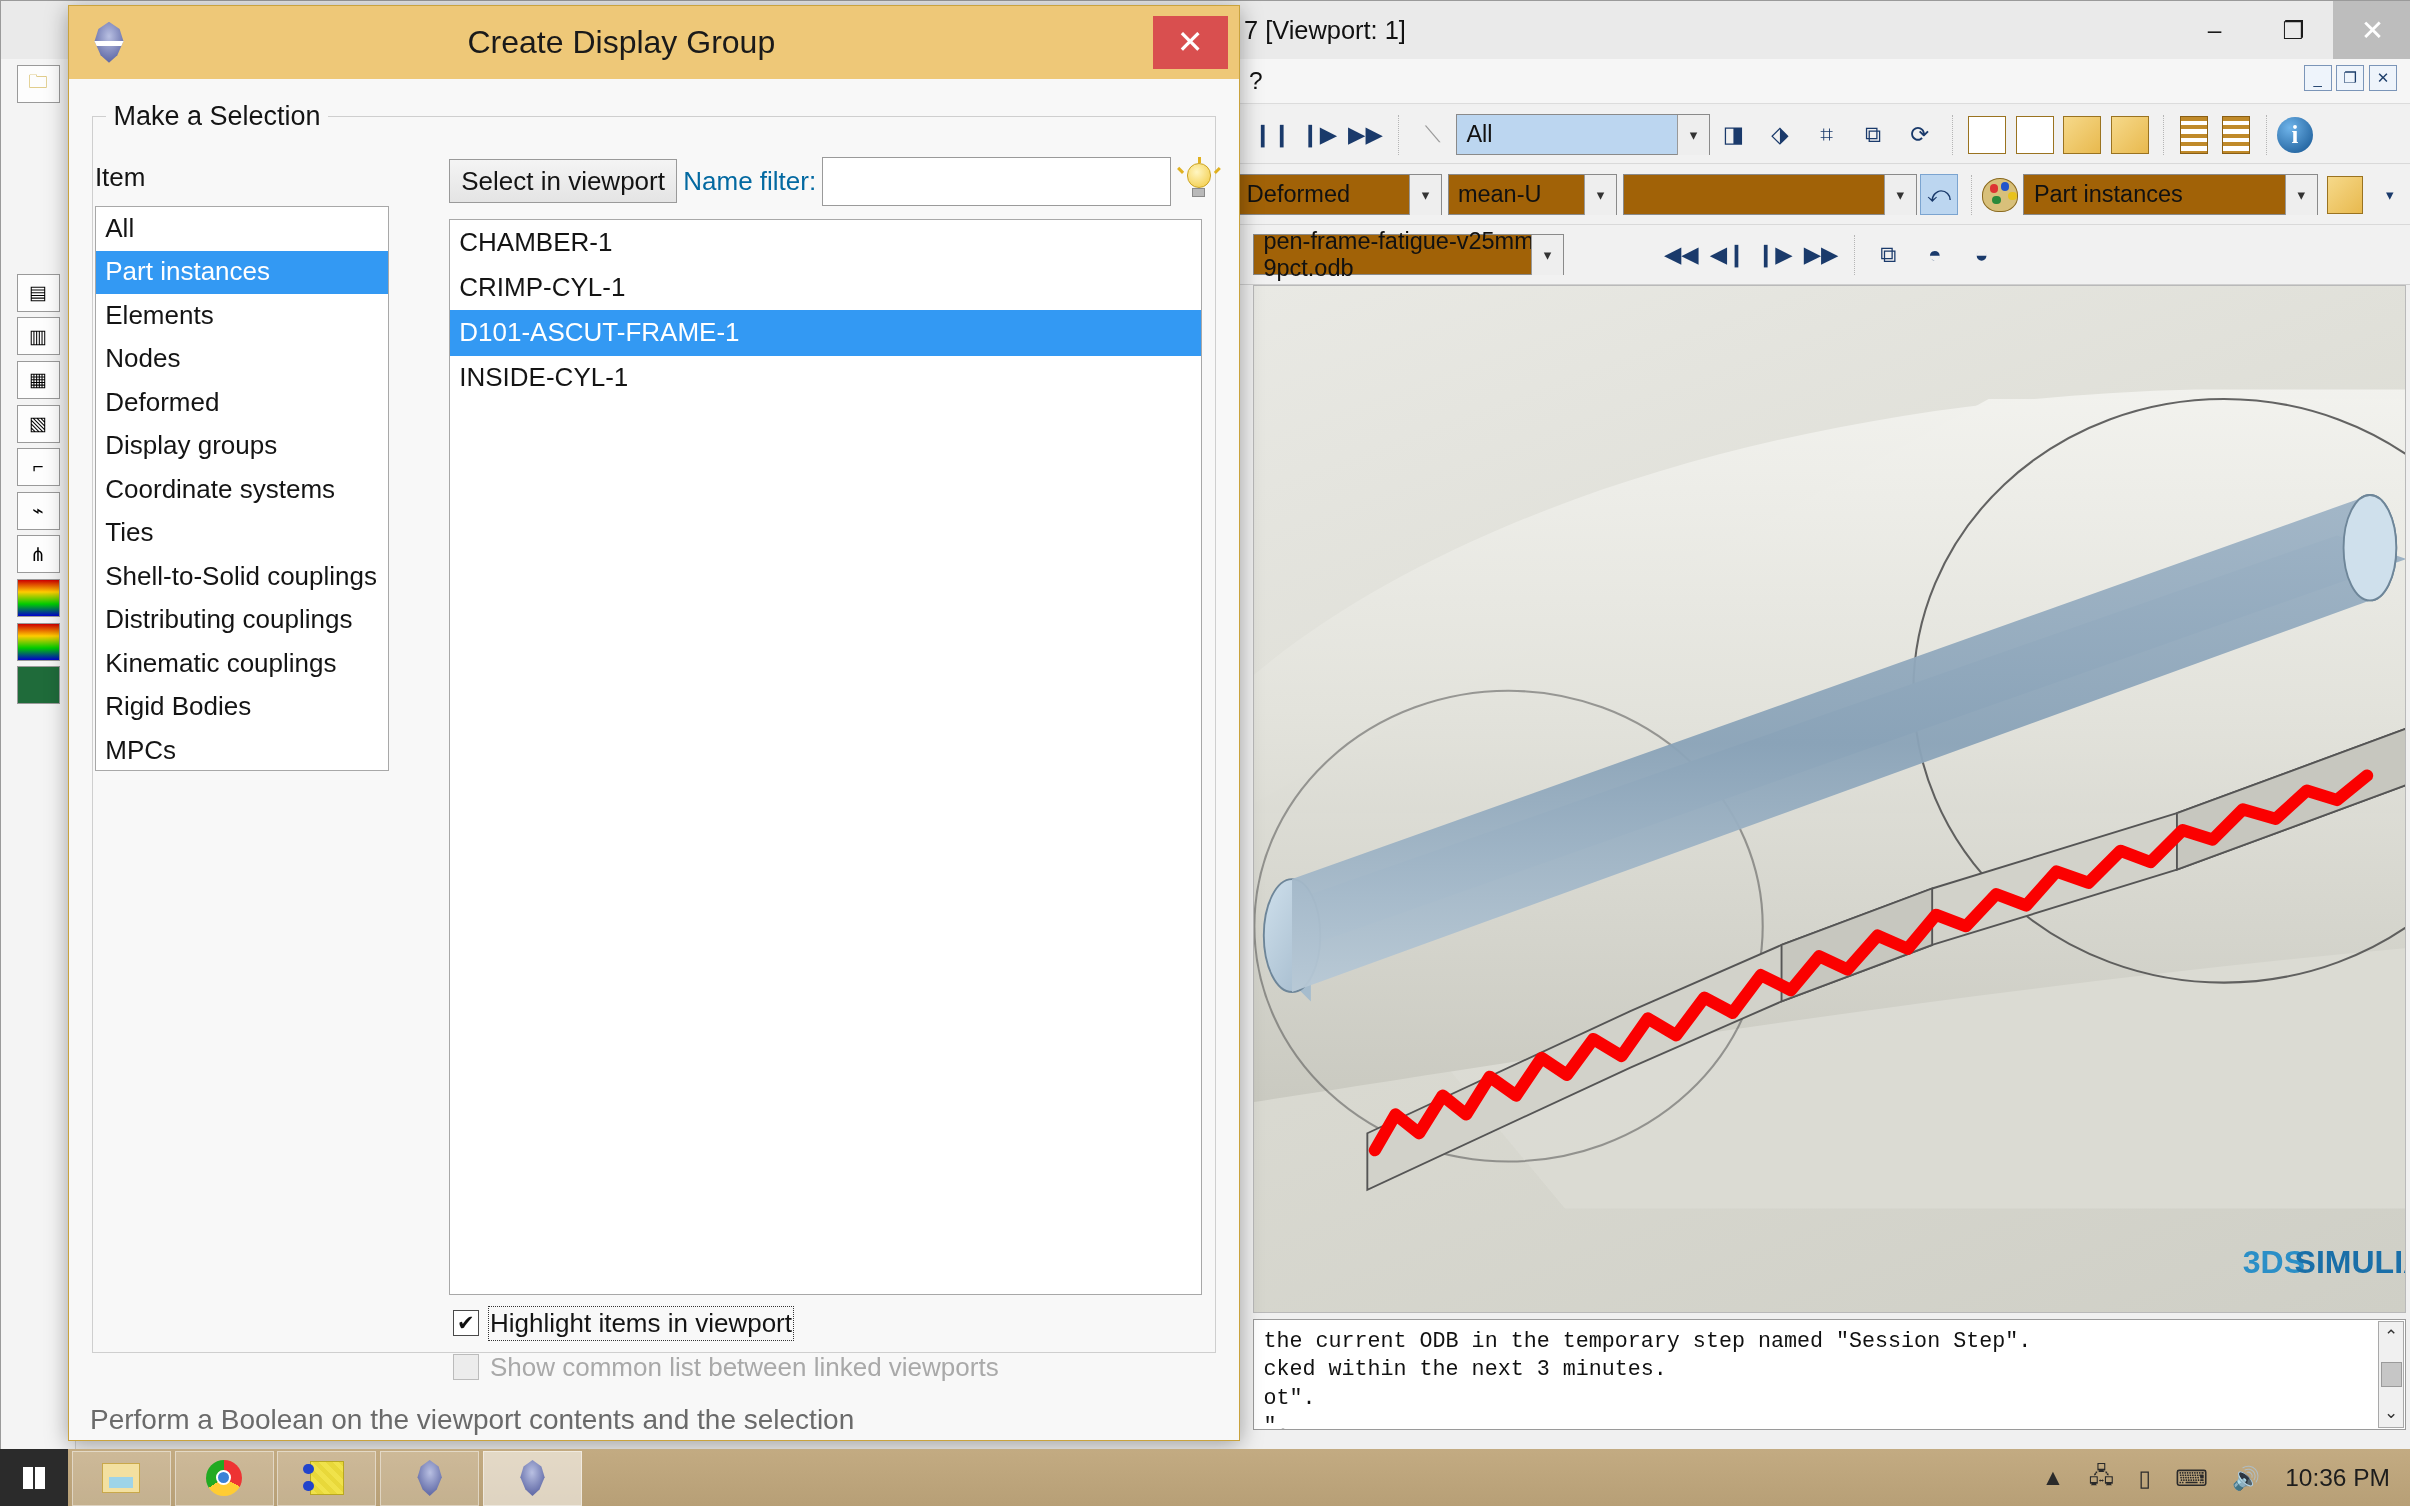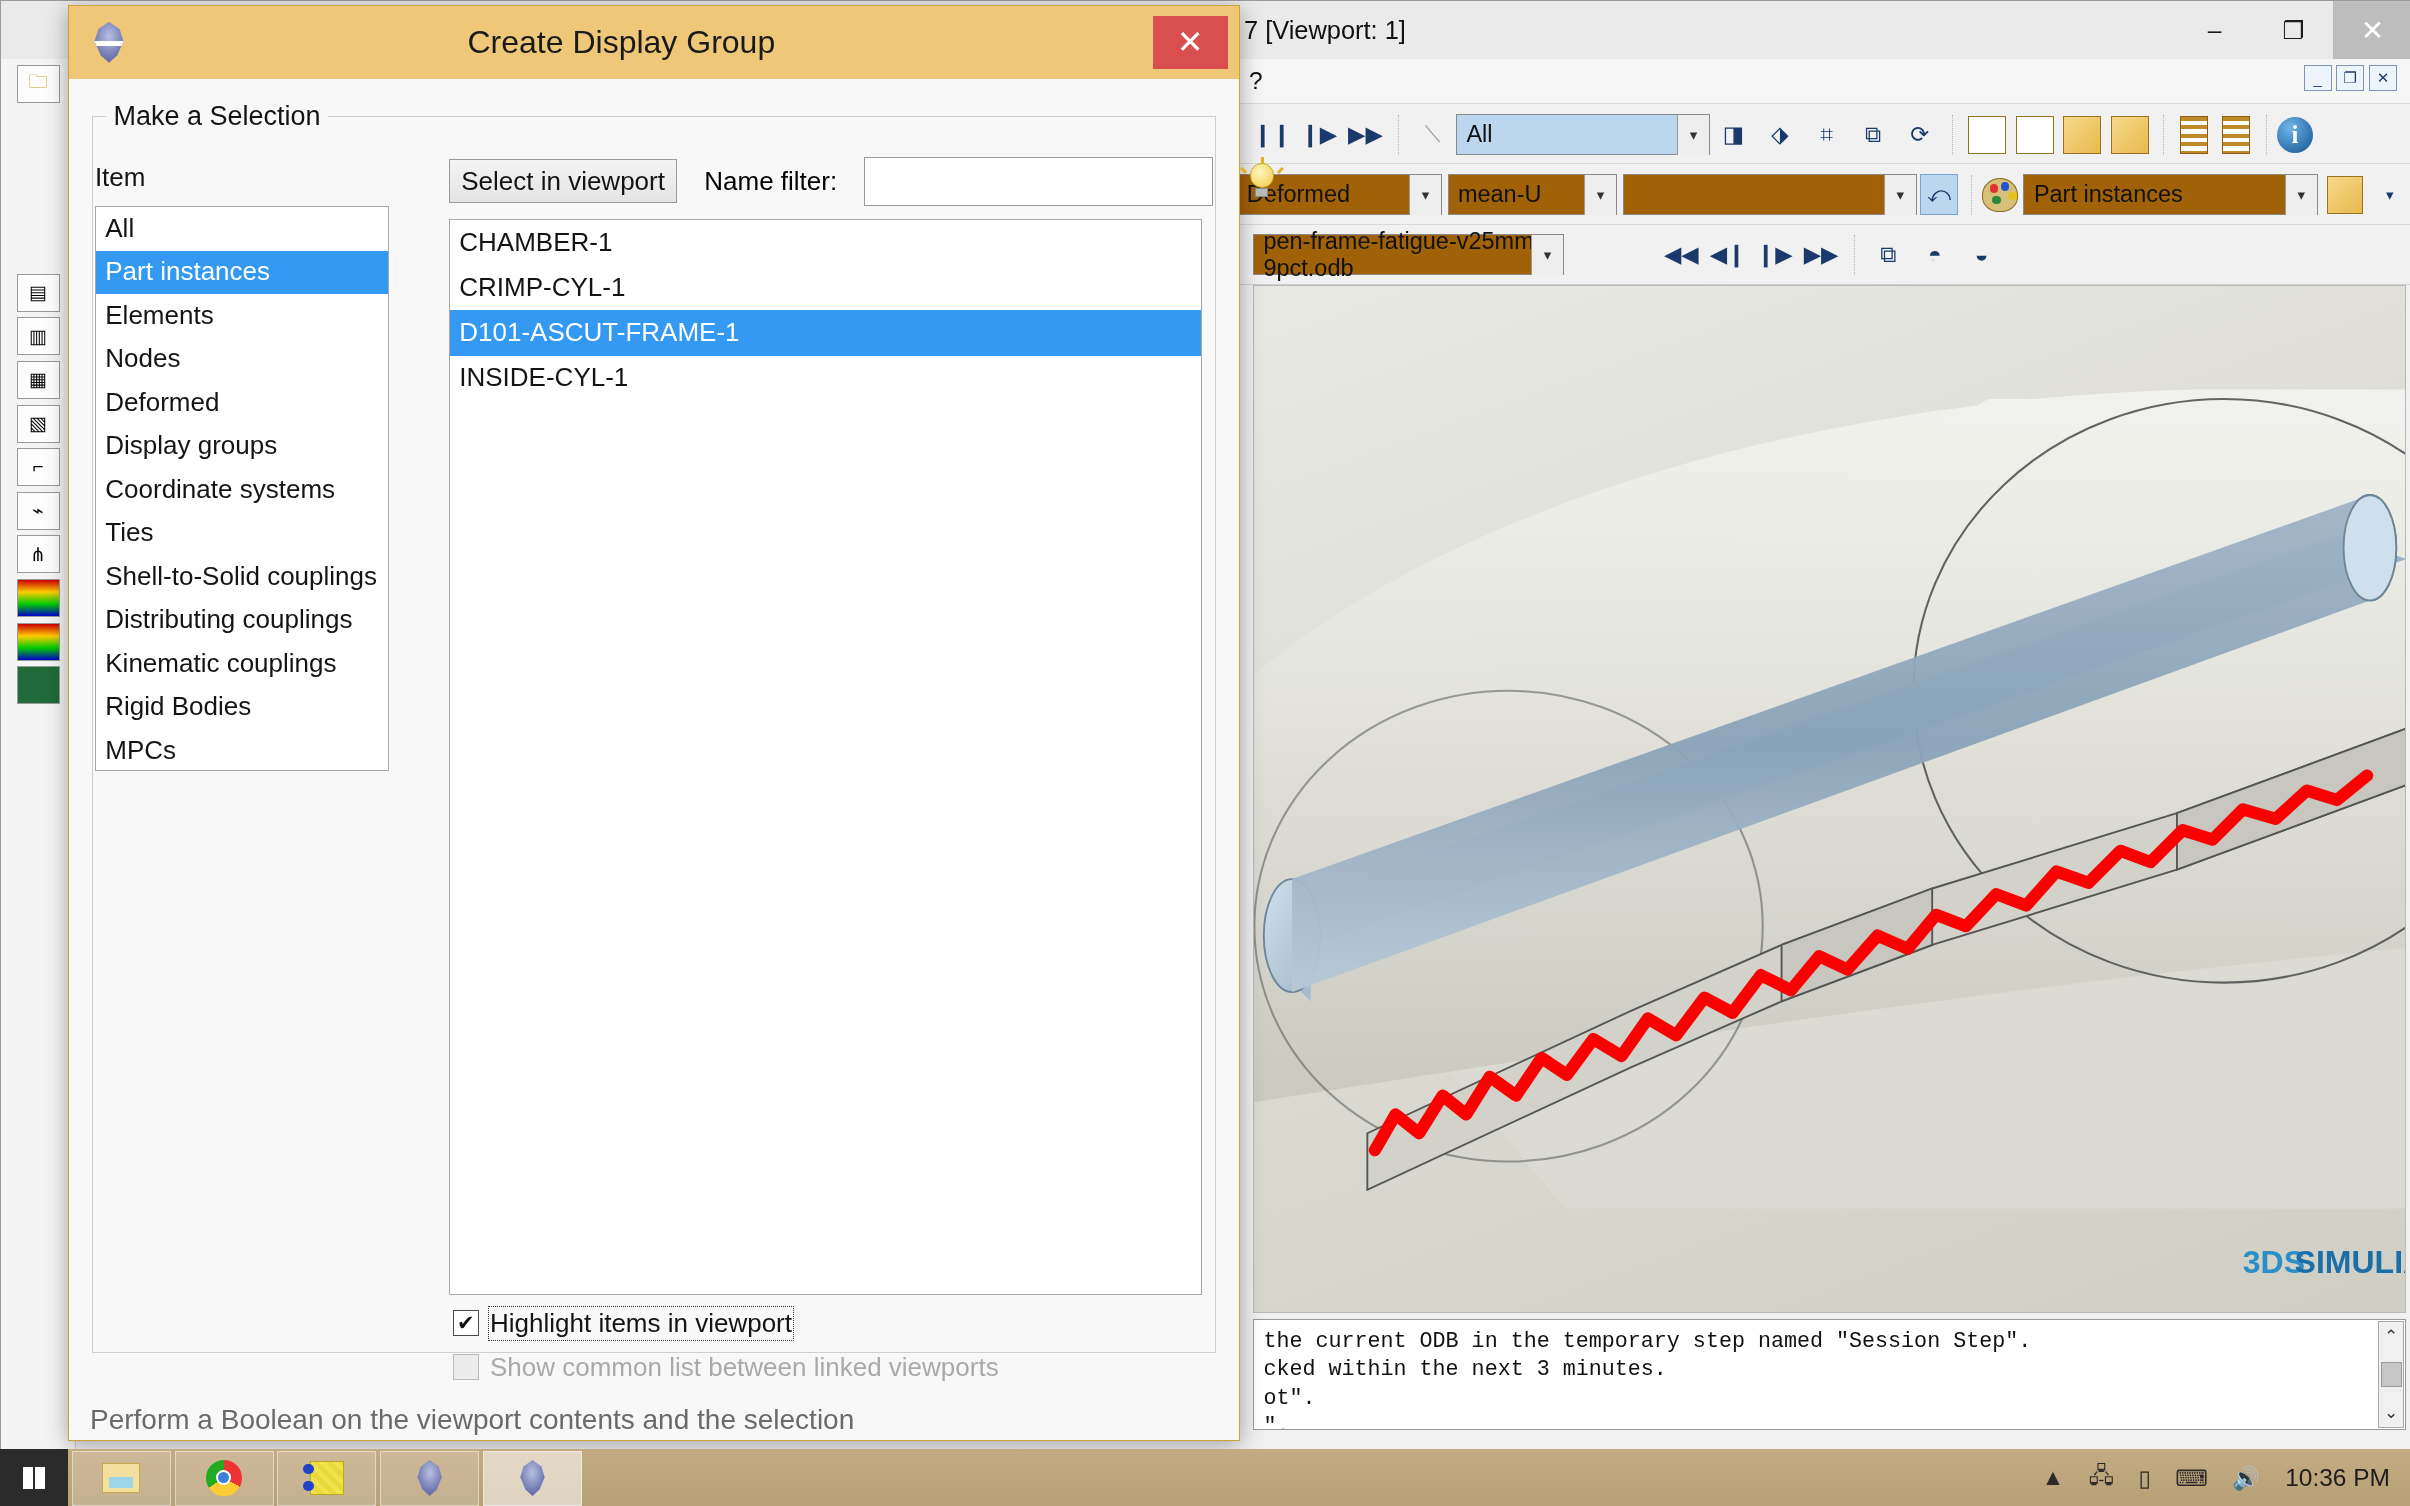--- a/index.html
+++ b/index.html
@@ -190,27 +190,27 @@
     border: 0.9px solid #a8a8a8; background: #fff; overflow: hidden;
   }
   #item-list { height: 565px; }
   .li {
     font-size: 26px; color:#141414; padding: 3.8px 9.4px; line-height: 1.38;
     white-space: nowrap;
   }
   .li.sel { background: #3399f3; color: #fff; }
 
   .col-right { position: absolute; left: 356px; top: 22.6px; right: 13px; }
-  .row-top { display: flex; align-items: center; gap: 27px; height: 53px; }
+  .row-top { display: flex; align-items: center; gap: 6px; height: 53px; }
   .btn {
     background: linear-gradient(180deg,#f4f4f4,#e4e4e4);
     border: 1.9px solid #9a9a9a; padding: 5.6px 11.3px;
     font-size: 26px; color: #141414; white-space: nowrap;
   }
-  .fld-label { font-size: 26px; color:#000000; white-space: nowrap; }
+  .fld-label { font-size: 26px; color:#0369a1; white-space: nowrap; }
   .txtinput {
     flex: 1; height: 49px; border: 0.9px solid #9a9a9a; background:#fff;
     font-size: 25.4px; padding: 0 7.5px; color:#141414;
     font-family:"Liberation Sans", sans-serif;
   }
   .bulb {
     width: 43px; height: 43px; position: relative; flex: 0 0 43px;
   }
   .bulb .glass {
     position:absolute; left: 9.4px; top: 3.8px; width: 24.5px; height: 24.5px;

